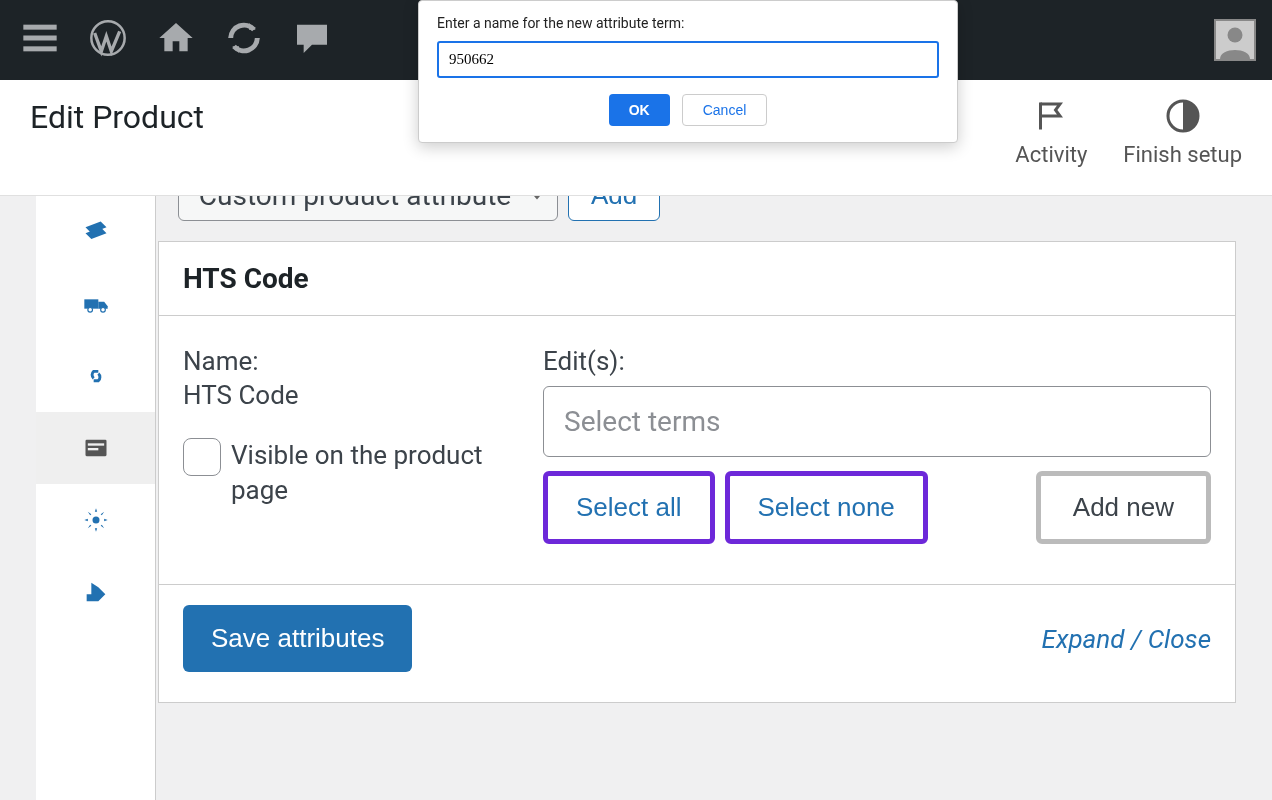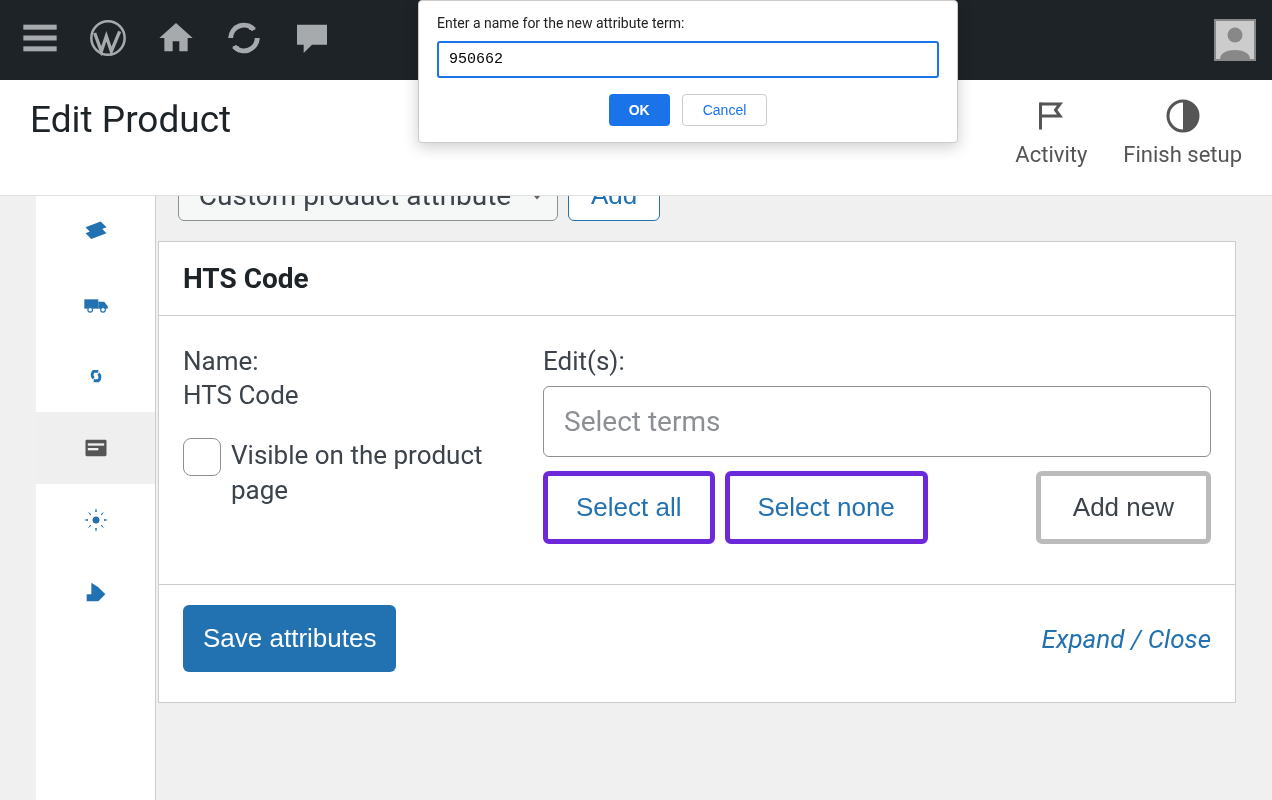--- a/index.html
+++ b/index.html
@@ -6,21 +6,21 @@
 body { font-family: -apple-system, BlinkMacSystemFont, "Segoe UI", Roboto, sans-serif; background: #f0f0f1; width: 1272px; height: 800px; overflow: hidden; }
 
 
 .admin-bar { background: #1d2327; height: 80px; display: flex; align-items: center; padding: 0 20px; gap: 28px; position: relative; }
 .admin-bar-right { position: absolute; right: 16px; top: 50%; transform: translateY(-50%); }
 .avatar-box { width: 42px; height: 42px; background: #ccc; border: 2px solid #888; display: flex; align-items: flex-end; justify-content: center; overflow: hidden; }
 .avatar-box svg { width: 36px; height: 36px; }
 
 
 .page-header { background: #fff; padding: 18px 30px 28px; display: flex; align-items: flex-start; justify-content: space-between; border-bottom: 1px solid #e0e0e0; }
-.page-title { font-size: 37px; font-weight: 400; color: #1d2327; }
+.page-title { font-size: 32px; font-weight: 400; color: #1d2327; }
 .header-actions { display: flex; gap: 36px; }
 .header-action { display: flex; flex-direction: column; align-items: center; gap: 8px; color: #555; font-size: 22px; cursor: pointer; }
 
 
 .content-wrap { display: flex; height: calc(800px - 80px - 106px); padding-left: 36px; }
 .side-tabs { width: 120px; background: #fff; border-right: 1px solid #ccc; }
 .side-tab { height: 72px; display: flex; align-items: center; justify-content: center; cursor: pointer; }
 .side-tab.active { background: #efefef; }
 .side-tab svg { width: 28px; height: 28px; }
 
@@ -43,29 +43,29 @@
 .chk-row { display: flex; align-items: flex-start; gap: 10px; font-size: 26px; line-height: 1.35; }
 .chk-box { width: 38px; height: 38px; border: 1px solid #8c8f94; border-radius: 8px; background: #fff; flex-shrink: 0; cursor: pointer; }
 .attr-right { flex: 1; }
 .attr-right .lbl { font-size: 26px; color: #3c434a; margin-bottom: 10px; }
 .select-terms { border: 1px solid #8c8f94; border-radius: 6px; padding: 18px 20px; font-size: 28px; color: #8c8f94; cursor: text; margin-bottom: 14px; }
 .term-actions { display: flex; gap: 10px; }
 .term-btn { border: 5px solid #6d28d9; border-radius: 6px; background: #fff; color: #2271b1; font-size: 26px; padding: 16px 28px; cursor: pointer; }
 .term-btn.addnew { border-color: #bbb; color: #3c434a; margin-left: auto; padding: 16px 32px; }
 
 .bottom-row { padding: 20px 24px 30px; display: flex; align-items: center; justify-content: space-between; }
-.save-btn { background: #2271b1; color: #fff; border: none; border-radius: 6px; padding: 18px 20px; font-size: 26px; cursor: pointer; }
+.save-btn { background: #2271b1; color: #fff; border: none; border-radius: 6px; padding: 18px 28px; font-size: 26px; cursor: pointer; }
 .expand-close { font-size: 26px; color: #2271b1; }
 .expand-close a { color: #2271b1; cursor: pointer; text-decoration: none; font-style: italic; }
 .expand-close .slash { color: #2271b1; font-style: italic; }
 
 
 .dialog { position: absolute; top: 0; left: 418px; width: 540px; background: #fff; border: 1px solid #ccc; border-radius: 4px; box-shadow: 0 4px 16px rgba(0,0,0,0.2); padding: 14px 18px 16px; }
 .dialog-label { font-size: 14px; color: #222; margin-bottom: 10px; }
-.dialog-input { width: 100%; border: 2px solid #1a73e8; border-radius: 3px; padding: 8px 10px; font-size: 15px; font-family: Liberation Mono, monospace; outline: none; }
+.dialog-input { width: 100%; border: 2px solid #1a73e8; border-radius: 3px; padding: 8px 10px; font-size: 15px; font-family: Liberation Serif, serif; outline: none; }
 .dialog-actions { display: flex; gap: 12px; justify-content: center; margin-top: 16px; }
 .dialog-btn { padding: 7px 20px; border-radius: 4px; font-size: 14px; cursor: pointer; }
 .ok-btn { background: #1a73e8; color: #fff; border: none; font-weight: 700; }
 .cancel-btn { background: #fff; color: #1a73e8; border: 1px solid #ccc; }
 </style>
 </head>
 <body>
 
 <div class="admin-bar">
   <span>

